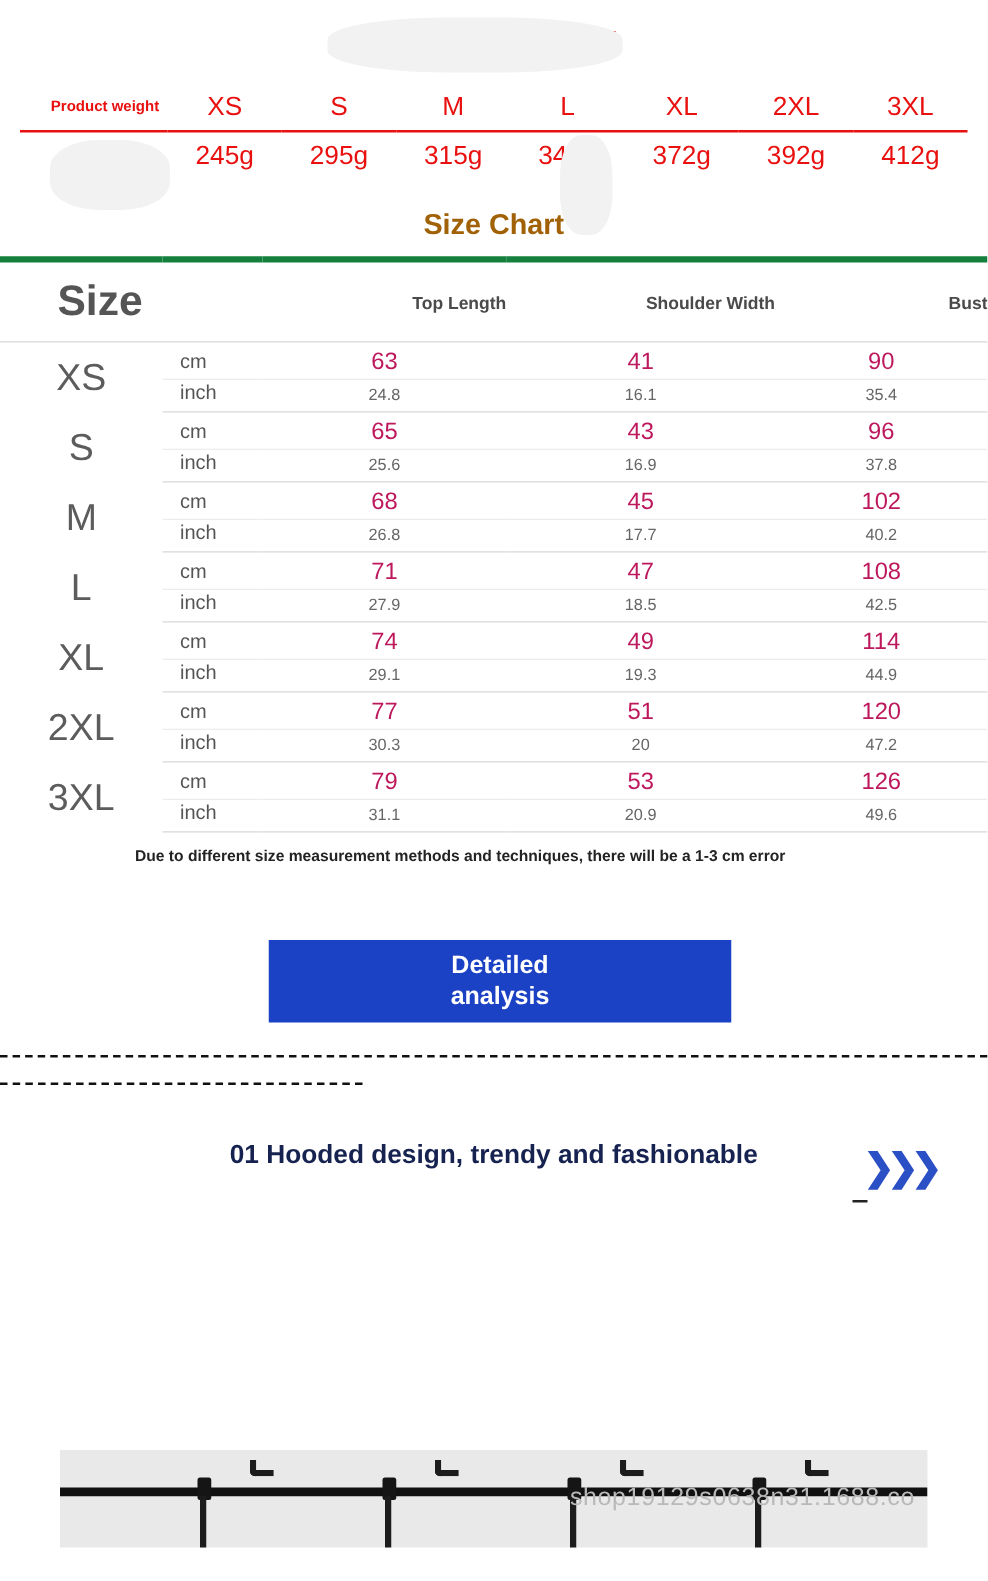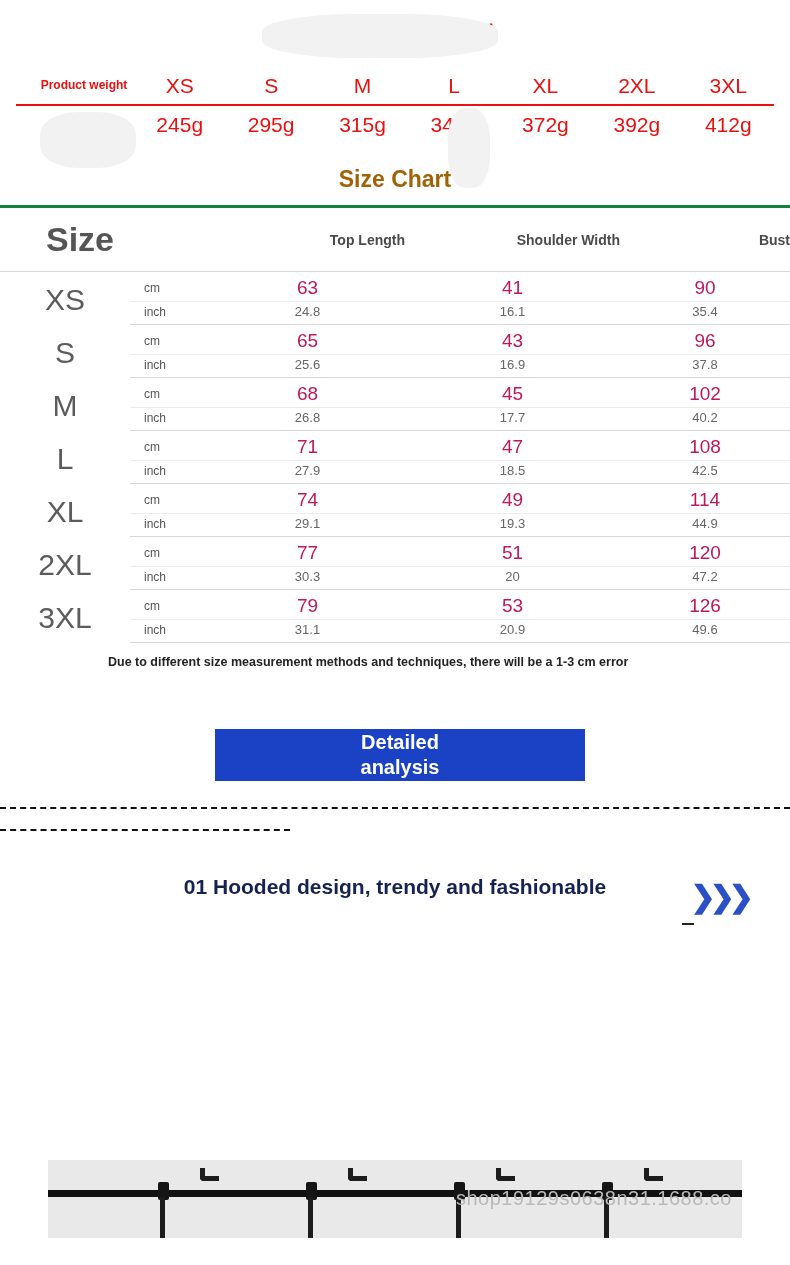--- a/index.html
+++ b/index.html
@@ -63,21 +63,21 @@
     margin-top: 26px;
   }
 
   .size-table {
     width: 790px;
     border-collapse: collapse;
     margin-top: 12px;
     table-layout: fixed;
   }
   .size-table tr.sz-head {
-    border-top: 3px solid #15803d;
+    border-top: 5px solid #15803d;
     border-bottom: 1px solid #d8d8d8;
   }
   .size-table .col-size { width: 130px; }
   .size-table .col-unit { width: 80px; }
   .size-table .col-v1 { width: 195px; }
   .size-table .col-v2 { width: 215px; }
   .size-table .col-v3 { width: 170px; }
 
   .sz-head td {
     padding: 12px 0;
@@ -98,21 +98,21 @@
 
   .size-table td.sz-label {
     font-size: 30px;
     color: #5c5c5c;
     text-align: center;
     vertical-align: middle;
     border-bottom: 1px solid #d8d8d8;
   }
   .size-table td.unit-cm,
   .size-table td.unit-in {
-    font-size: 12px;
+    font-size: 16px;
     color: #555;
     padding-left: 14px;
   }
   .size-table td.val-cm {
     font-size: 19px;
     color: #be185d;
     text-align: center;
   }
   .size-table td.val-in {
     font-size: 13px;
@@ -144,21 +144,21 @@
   }
 
   
   .banner-wrap {
     margin-top: 58px;
     display: flex;
     justify-content: center;
   }
   .banner {
     width: 370px;
-    height: 52px;
+    height: 66px;
     background: #1b41c4;
     color: #ffffff;
     font-size: 20px;
     font-weight: bold;
     display: flex;
     flex-direction: column;
     align-items: center;
     justify-content: center;
     line-height: 1.25;
     margin-left: 10px;

